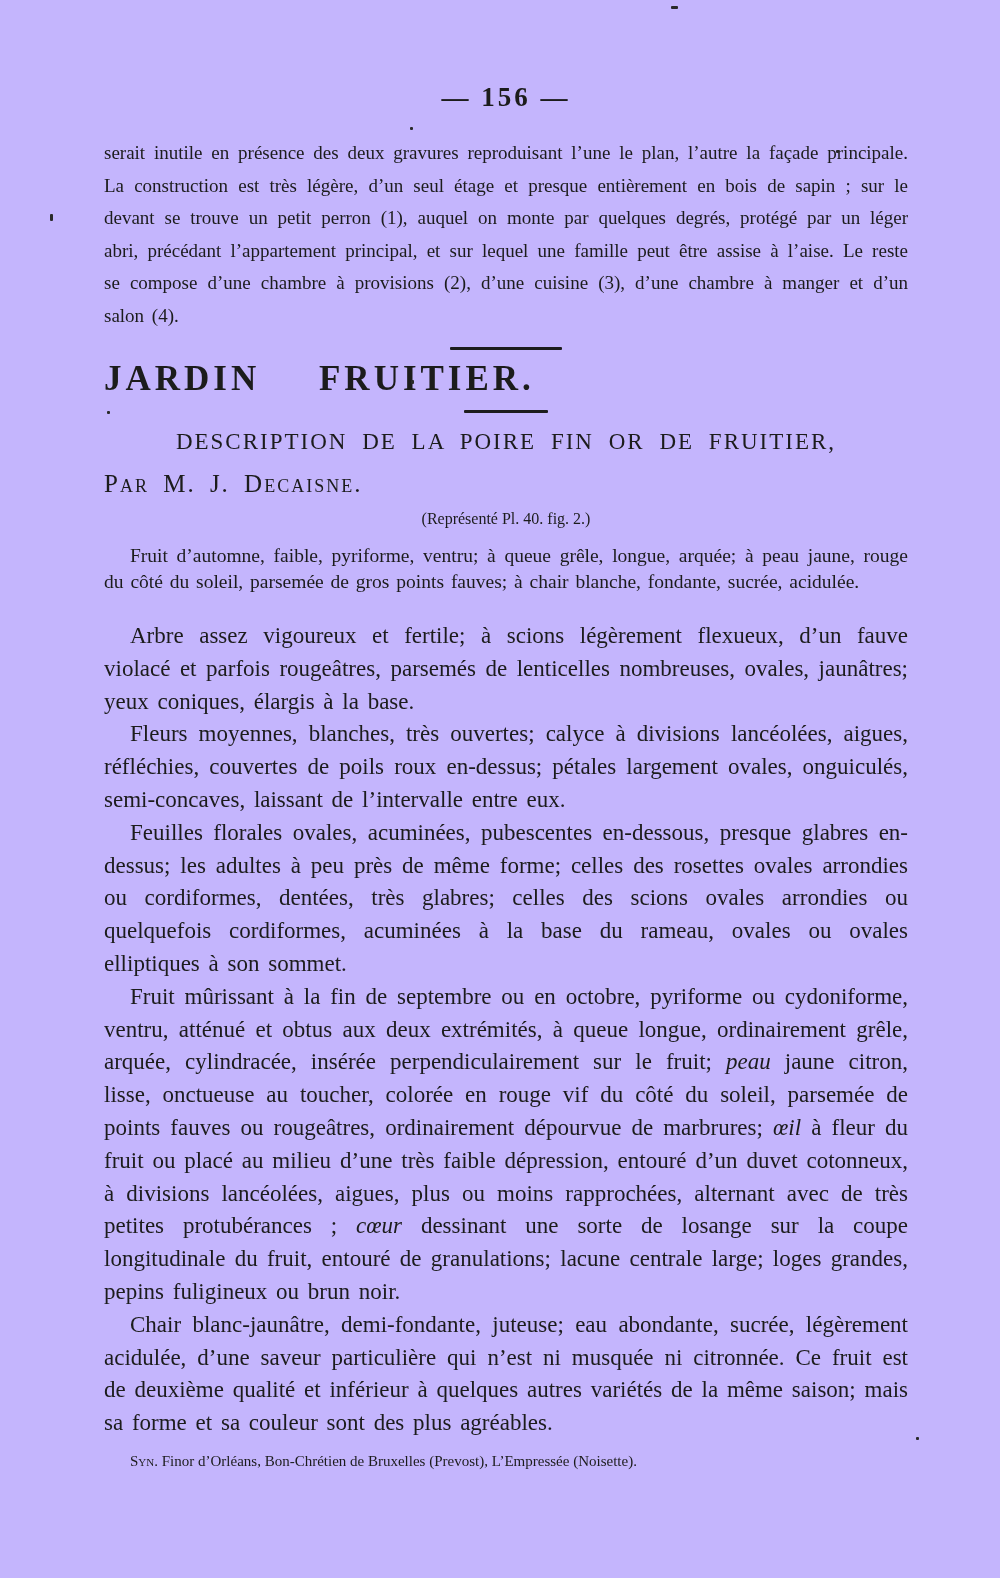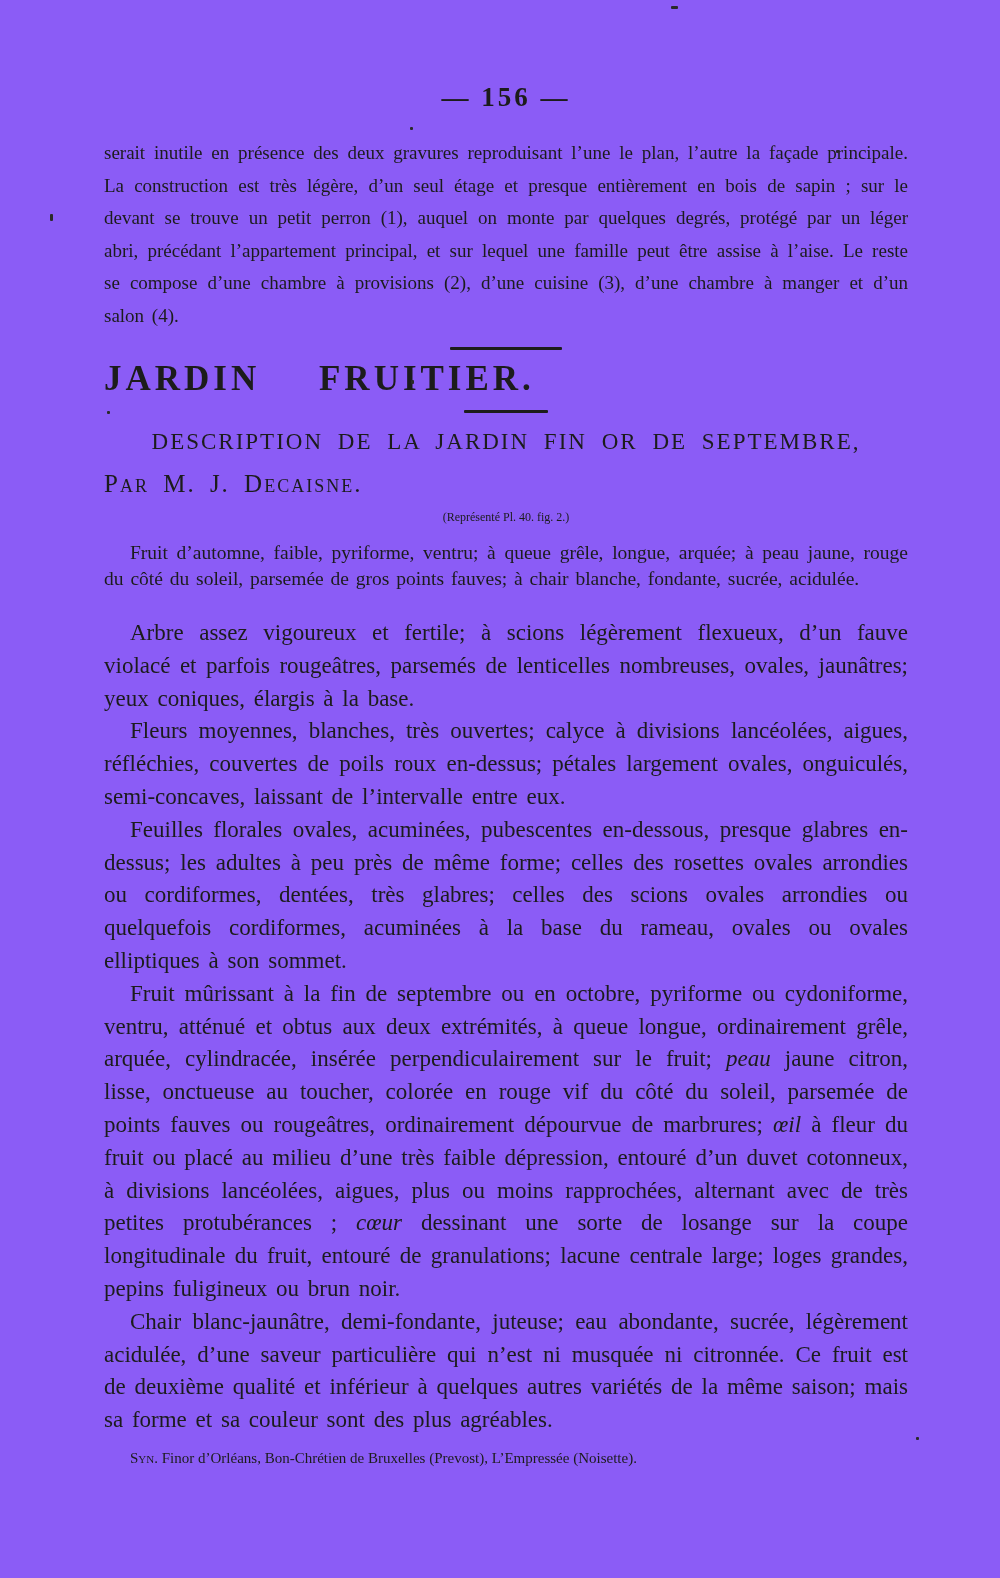--- a/index.html
+++ b/index.html
@@ -1,21 +1,21 @@
 <!DOCTYPE html>
 <html><head>
 <meta charset="utf-8">
 <style>
   html, body { margin: 0; padding: 0; background: #e8e8e8; }
   .page {
     position: relative;
     width: 1000px;
     height: 1578px;
     margin: 0 auto;
-    background: #8b5cf6;
+    background: #c4b5fd;
     color: #1c1c1c;
     font-family: "Liberation Serif", "DejaVu Serif", serif;
     overflow: hidden;
     box-sizing: border-box;
   }
   .content {
     padding: 0 92px 0 104px;
   }
   .pagenum {
     padding-top: 82px;
@@ -57,21 +57,21 @@
     margin-top: 15px;
     text-align: left;
     font-size: 25px;
     font-variant: small-caps;
     letter-spacing: 2px;
     word-spacing: 6px;
   }
   .platenote {
     margin-top: 12px;
     text-align: center;
-    font-size: 12px;
+    font-size: 16px;
   }
   .summary {
     margin: 15px 0 0 0;
     font-size: 19.5px;
     line-height: 26px;
     text-align: justify;
     text-indent: 26px;
     word-spacing: 2px;
   }
   .bodypar {
@@ -106,21 +106,21 @@
     <div class="pagenum">— 156 —</div>
 
     <p class="intro">serait inutile en présence des deux gravures reproduisant l’une le plan, l’autre la façade principale. La construction est très légère, d’un seul étage et presque entièrement en bois de sapin ; sur le devant se trouve un petit perron (1), auquel on monte par quelques degrés, protégé par un léger abri, précédant l’appartement principal, et sur lequel une famille peut être assise à l’aise. Le reste se compose d’une chambre à provisions (2), d’une cuisine (3), d’une chambre à manger et d’un salon (4).</p>
 
     <div class="rule rule-top"></div>
 
     <h1 class="title">JARDIN FRUITIER.</h1>
 
     <div class="rule rule-bottom"></div>
 
-    <h2 class="subtitle">DESCRIPTION DE LA JARDIN FIN OR DE SEPTEMBRE,</h2>
+    <h2 class="subtitle">DESCRIPTION DE LA POIRE FIN OR DE FRUITIER,</h2>
 
     <div class="byline">Par M. J. Decaisne.</div>
 
     <div class="platenote">(Représenté Pl. 40. fig. 2.)</div>
 
     <p class="summary">Fruit d’automne, faible, pyriforme, ventru; à queue grêle, longue, arquée; à peau jaune, rouge du côté du soleil, parsemée de gros points fauves; à chair blanche, fondante, sucrée, acidulée.</p>
 
     <p class="bodypar first"><span>Arbre assez vigoureux et fertile; à scions légèrement flexueux, d’un fauve violacé et parfois rougeâtres, parsemés de lenticelles nombreuses, ovales, jaunâtres; yeux coniques, élargis à la base.</span></p>
 
     <p class="bodypar"><span>Fleurs moyennes, blanches, très ouvertes; calyce à divisions lancéolées, aigues, réfléchies, couvertes de poils roux en-dessus; pétales largement ovales, onguiculés, semi-concaves, laissant de l’intervalle entre eux.</span></p>

